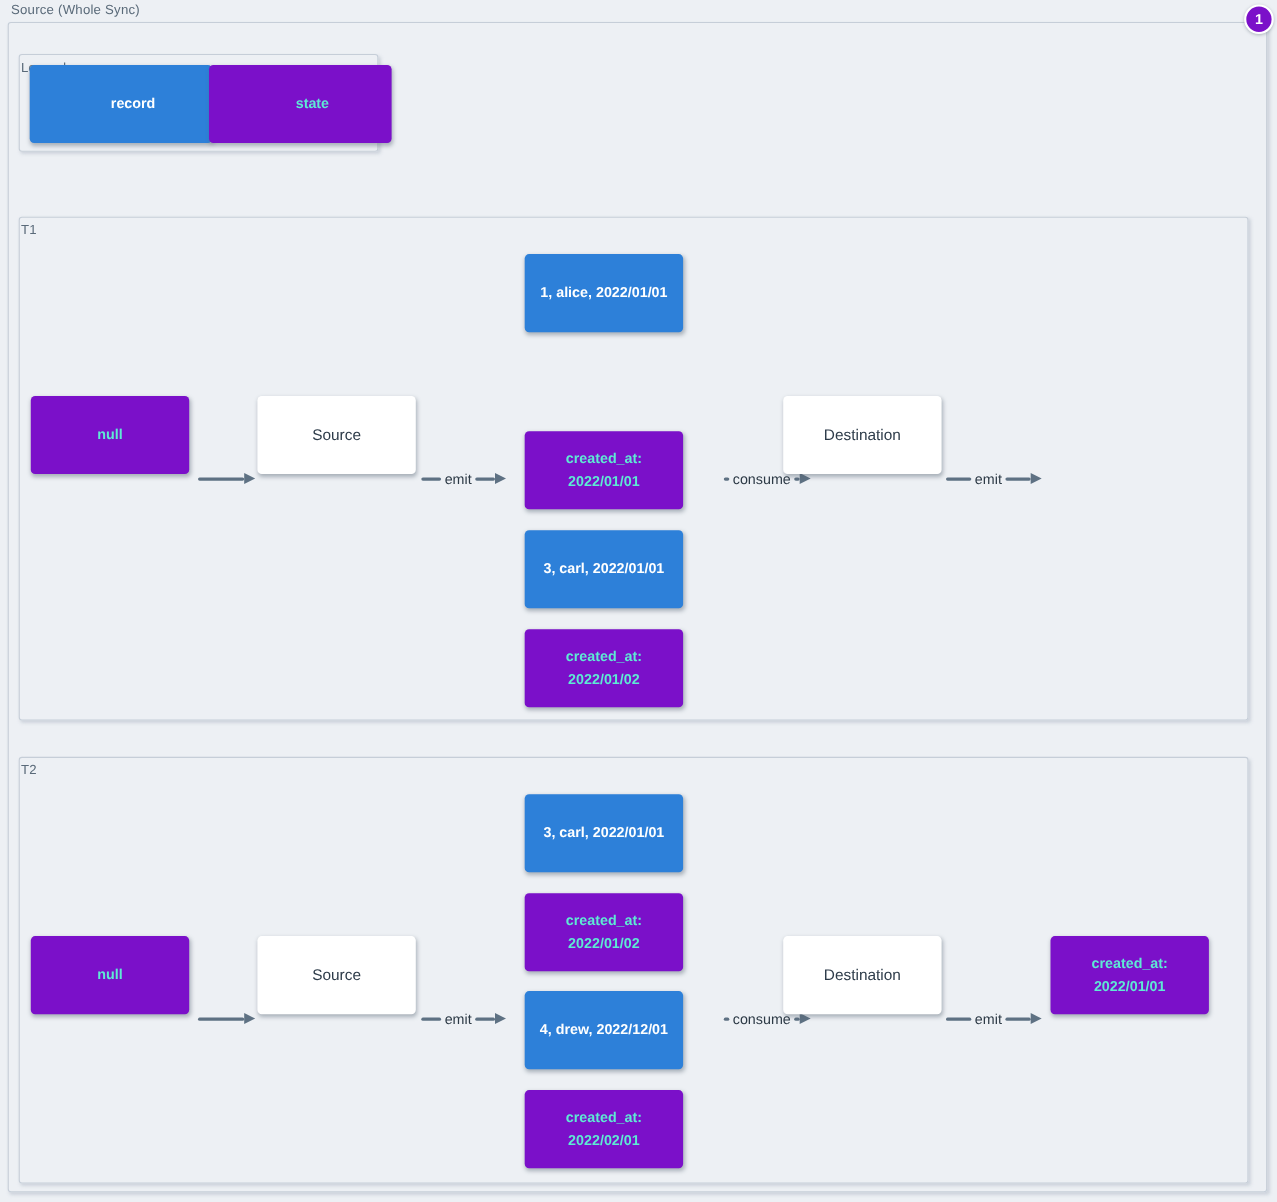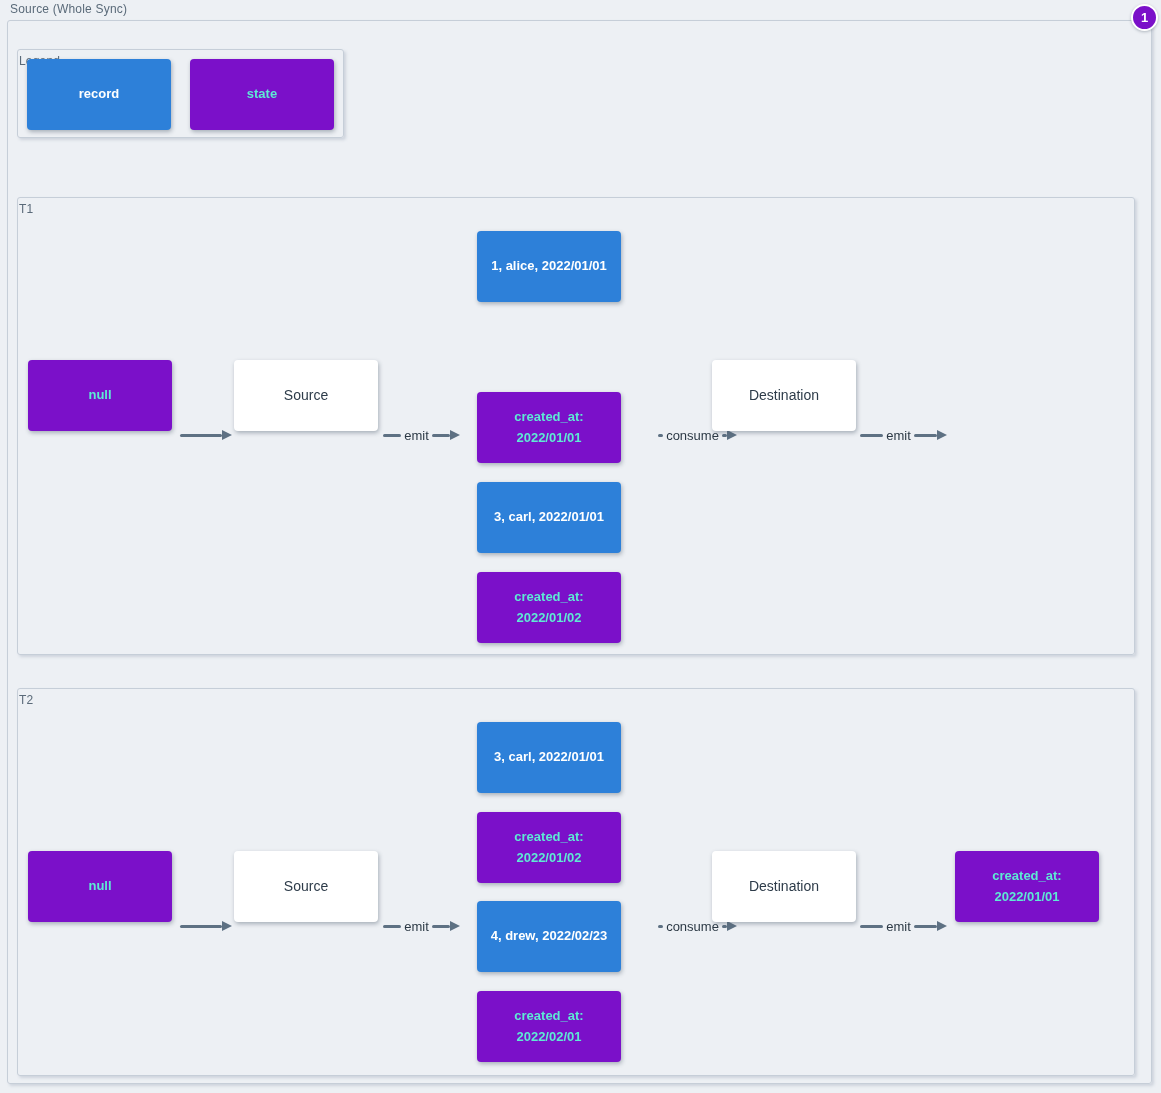--- a/index.html
+++ b/index.html
@@ -46,21 +46,21 @@
   .link .label{font-size:13px;color:var(--link-text,#2c3945);padding:0 3px;white-space:nowrap;}
   .arrow-head{
     width:0;height:0;flex:0 0 auto;
     border-left:10px solid var(--line,#5e7183);
     border-top:5px solid transparent;border-bottom:5px solid transparent;
   }
   
   .outer{left:7px;top:20px;width:1143px;height:1062px;}
   
   .legend{left:9px;top:28px;width:325px;height:87px;}
-  .legend .node{top:9px;}
+  .legend .node{top:9px;padding-left:22px;}
   .legend .legend-record{left:9px;}
   .legend .legend-state{left:172px;}
   
   .section-t1{left:9px;top:176px;width:1116px;height:456px;}
   .section-t2{left:9px;top:667px;width:1116px;height:386px;}
   .pos-null{left:10px;top:162px;}
   .pos-source{left:216px;top:162px;}
   .pos-dest{left:694px;top:162px;}
   .pos-result{left:937px;top:162px;}
   .pos-arrow1{left:162px;width:52px;}
@@ -151,21 +151,21 @@
     <div class="link pos-emit1">
       <span class="line"></span>
       <span class="label">emit</span>
       <span class="line"></span>
       <span class="arrow-head"></span>
     </div>
 
     <div class="node record stack-node row1">3, carl, 2022/01/01</div>
     <div class="node state stack-node row2">created_at:
 2022/01/02</div>
-    <div class="node record stack-node row3">4, drew, 2022/02/23</div>
+    <div class="node record stack-node row3">4, drew, 2022/12/01</div>
     <div class="node state stack-node row4">created_at:
 2022/02/01</div>
 
     <div class="link pos-consume">
       <span class="line"></span>
       <span class="label">consume</span>
       <span class="line"></span>
       <span class="arrow-head"></span>
     </div>
 

